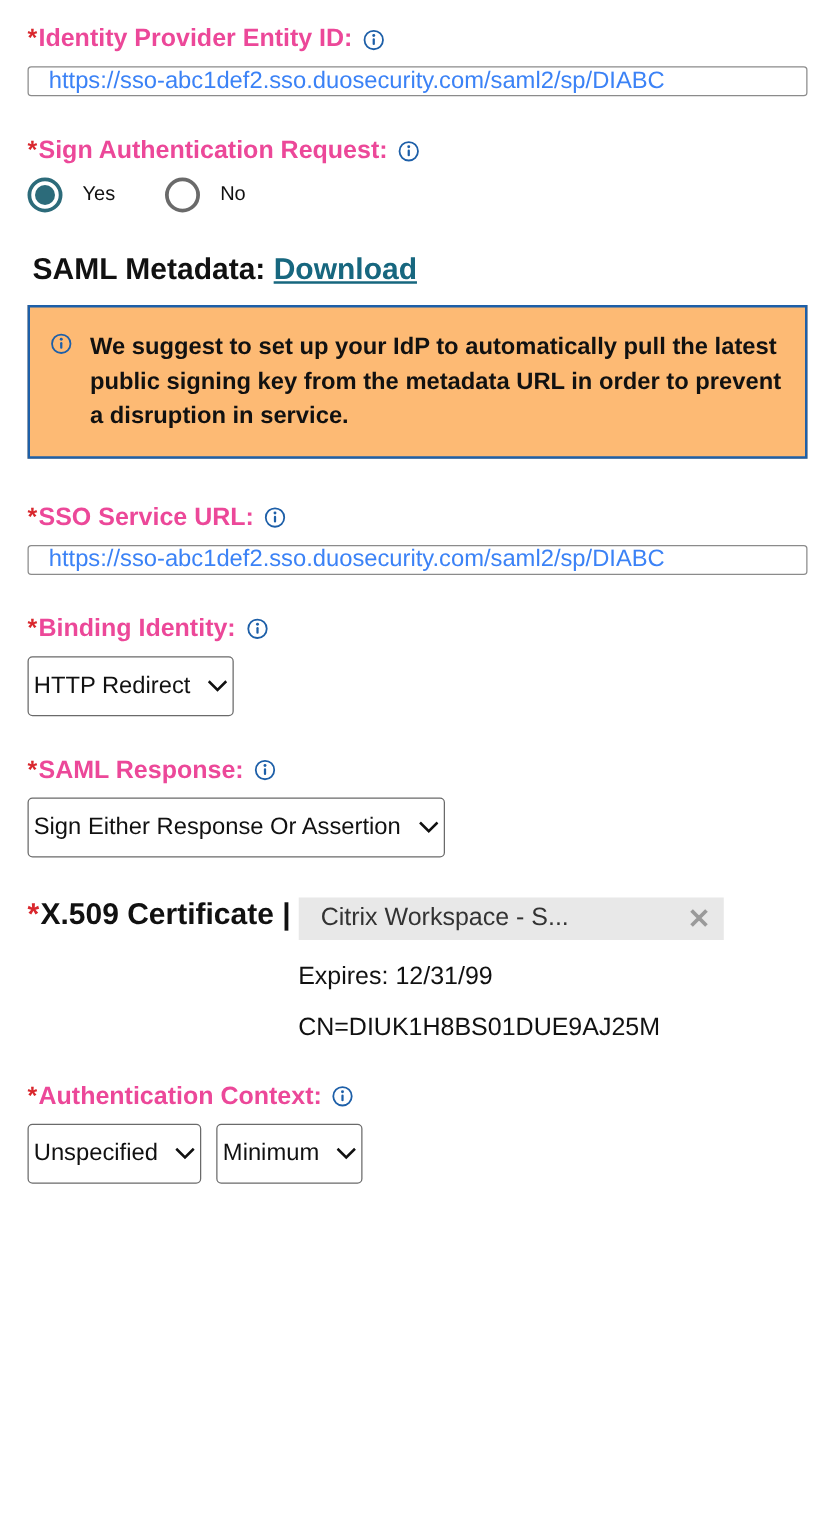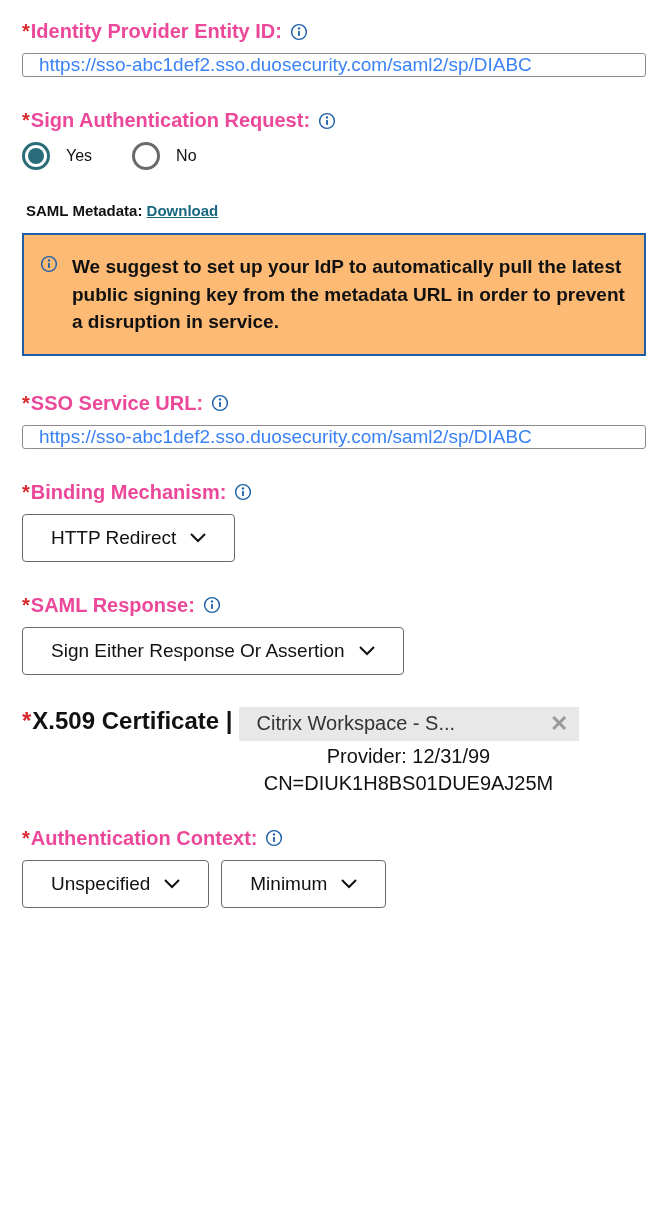--- a/index.html
+++ b/index.html
@@ -43,21 +43,21 @@
     border: 3px solid #6a6a6a; background: #fff;
     display: inline-flex; align-items: center; justify-content: center;
     cursor: pointer;
   }
   .radio-outer.selected { border-color: #2c6b7a; }
   .radio-inner {
     width: 16px; height: 16px; border-radius: 50%;
     background: #2c6b7a;
   }
   .radio-label { font-size: 16px; color: #111; }
-  .metadata-row { font-size: 15px; font-weight: 600; margin: 24px 0 14px 4px; }
+  .metadata-row { font-size: 24px; font-weight: 600; margin: 24px 0 14px 4px; }
   .download-link {
     color: #17677f; text-decoration: underline; font-weight: 600; cursor: pointer;
   }
   .info-box {
     border: 2px solid #1d5fa8;
     background: #fdba74;
     padding: 18px 18px 18px 16px;
     display: flex;
     gap: 14px;
     align-items: flex-start;
@@ -68,35 +68,35 @@
     line-height: 1.45;
     color: #111;
     font-size: 19px;
   }
   .select-btn {
     display: inline-flex;
     align-items: center;
     gap: 14px;
     border: 1px solid #6a6a6a;
     border-radius: 4px;
-    padding: 12px 28px;
+    padding: 12px 4px;
     font-size: 19px;
     background: #fff;
     cursor: pointer;
     color: #111;
   }
   .chevron {
     width: 16px; height: 10px; display: inline-block;
   }
   .chevron svg { width: 16px; height: 10px; display: block; }
   .cert-row {
     display: flex; align-items: flex-start; gap: 6px; margin-bottom: 32px;
   }
   .cert-label-part { font-weight: 600; white-space: nowrap; font-size: 24px; }
-  .cert-right { display: flex; flex-direction: column; gap: 4px; text-align: center; }
+  .cert-right { display: flex; flex-direction: column; gap: 18px; }
   .cert-chip {
     background: #e8e8e8;
     color: #333;
     display: inline-flex;
     align-items: center;
     gap: 14px;
     padding: 4px 10px 4px 18px;
     font-size: 20px;
     width: 340px;
     justify-content: space-between;
@@ -174,21 +174,21 @@
           <circle cx="10" cy="6" r="1.3" fill="#1d5fa8"></circle>
           <rect x="9" y="8.5" width="2" height="6" rx="1" fill="#1d5fa8"></rect>
         </svg>
     </span>
   </div>
   <input class="text-input" type="text" value="https://sso-abc1def2.sso.duosecurity.com/saml2/sp/DIABC" style="">
 </div>
 
 <div class="field">
   <div class="label-row">
-    <span><span class="req">*</span><span class="label">Binding Mechanism:</span></span>
+    <span><span class="req">*</span><span class="label">Binding Identity:</span></span>
     <span class="info-icon">
       <svg viewBox="0 0 20 20">
           <circle cx="10" cy="10" r="8.2" fill="none" stroke="#1d5fa8" stroke-width="1.6"></circle>
           <circle cx="10" cy="6" r="1.3" fill="#1d5fa8"></circle>
           <rect x="9" y="8.5" width="2" height="6" rx="1" fill="#1d5fa8"></rect>
         </svg>
     </span>
   </div>
   <div class="select-btn">
     <span>HTTP Redirect</span>
@@ -225,21 +225,21 @@
   <span class="cert-label-part">
     <span class="req">*</span><span>X.509 Certificate</span>
     <span> </span><span>|</span>
   </span>
   <div class="cert-right">
     <div class="cert-chip">
       <span class="cert-chip-name">Citrix Workspace - S...</span>
       <span class="cert-chip-close">✕</span>
     </div>
     <div class="cert-meta">
-      <span>Provider:</span>
+      <span>Expires:</span>
       <span> </span>
       <span>12/31/99</span>
     </div>
     <div class="cert-meta">CN=DIUK1H8BS01DUE9AJ25M</div>
   </div>
 </div>
 
 <div class="field" style="margin-bottom:8px;">
   <div class="label-row">
     <span><span class="req">*</span><span class="label">Authentication Context:</span></span>

